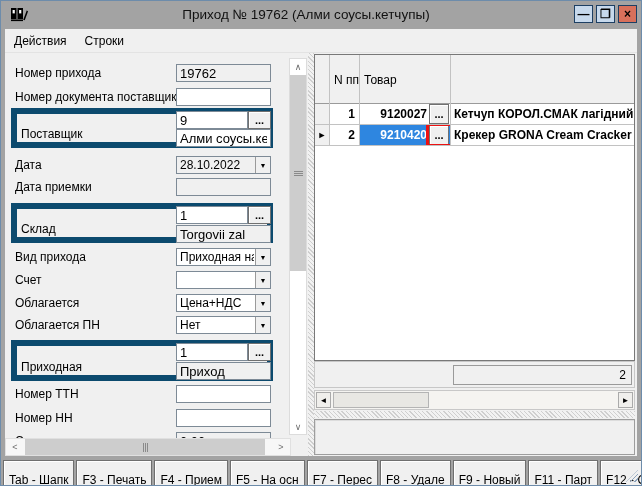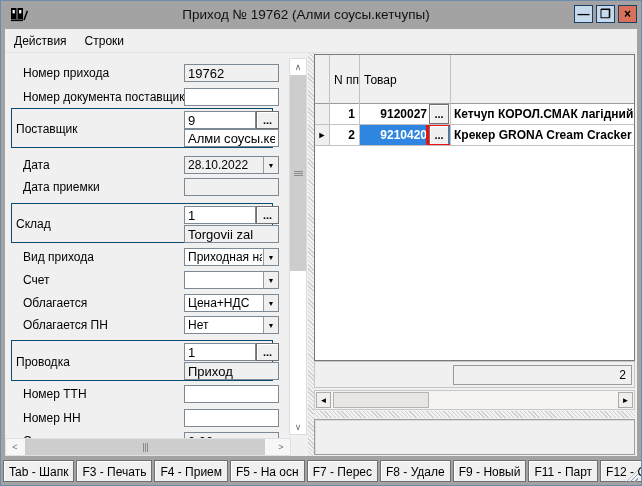--- a/index.html
+++ b/index.html
@@ -16,28 +16,28 @@
   .winbtn.close{background:#d8705b;}
 
   
   .menubar{position:absolute;left:4px;top:28px;right:4px;height:24px;background:#f0f0f0;display:flex;align-items:center;border-bottom:1px solid #e3e3e3;}
   .menu-item{padding:0 9px;font-size:12px;color:#000;height:100%;display:flex;align-items:center;}
 
   
   .client{position:absolute;left:4px;top:52px;right:4px;height:403px;background:#f0f0f0;overflow:hidden;}
 
   
-  .frow{position:absolute;left:8px;width:306px;height:18px;padding-left:44px;}
+  .frow{position:absolute;left:0;width:306px;height:18px;padding-left:44px;}
   .lbl{position:absolute;left:10px;top:2px;font-size:12px;color:#000;white-space:nowrap;}
   .field{position:absolute;left:171px;top:0;width:95px;height:18px;border:1px solid #7d8a96;background:#fff;font-size:13px;padding:0 3px;color:#000;}
   .field.ro{background:#f0f0f0;}
   .field.code{width:72px;}
   .ell-btn{position:absolute;left:243px;top:0;width:23px;height:18px;border:1px solid #707070;background:#f0f0f0;
            font-size:11px;font-weight:bold;line-height:10px;padding:0;box-shadow:inset 1px 1px 0 #fff;}
-  .gbox{position:absolute;left:6px;width:262px;border:1px solid #0c4a6e;}
+  .gbox{position:absolute;left:6px;width:262px;border:6px solid #0c4a6e;}
   .gbox .lbl{top:auto;}
   .combo{position:absolute;left:171px;top:0;width:95px;height:18px;border:1px solid #7d8a96;background:#fff;}
   .combo.ro{background:#f0f0f0;}
   .combo-text{position:absolute;left:3px;top:1px;right:16px;font-size:12px;white-space:nowrap;overflow:hidden;}
   .combo-btn{position:absolute;right:0;top:0;width:15px;height:16px;background:#f0f0f0;border-left:1px solid #9a9a9a;
              font-size:7px;color:#000;display:flex;align-items:center;justify-content:center;}
 
   
   .l-vscroll{position:absolute;left:284px;top:5px;width:18px;height:377px;background:#fff;border:1px solid #dcdcdc;}
   .sb-arrow{position:absolute;left:0;width:16px;height:15px;color:#6e6e6e;font-size:9px;display:flex;align-items:center;justify-content:center;}
@@ -76,21 +76,21 @@
   .count-box{position:absolute;left:138px;top:3px;width:179px;height:20px;background:#f0f0f0;border:1px solid #9a9a9a;
              font-size:12px;text-align:right;padding:2px 5px 0 0;}
   .g-hscroll{position:absolute;left:0;top:337px;width:321px;height:20px;background:#f5f4f1;border:1px solid #c8c8c8;}
   .g-arrow{position:absolute;top:1px;width:15px;height:16px;background:#f0efec;border:1px solid #aaa;font-size:8px;color:#000;
            display:flex;align-items:center;justify-content:center;}
   .g-thumb{position:absolute;left:18px;top:1px;width:96px;height:16px;background:#e8e7e3;border:1px solid #b4b4b4;}
   .bottom-panel{position:absolute;left:0;top:366px;width:321px;height:36px;background:#f0f0f0;border:1px solid #9d9d9d;box-shadow:inset 1px 1px 0 #dcdcdc;}
 
   
   .toolbar{position:absolute;left:2px;top:455px;width:638px;height:28px;display:flex;gap:2px;align-items:flex-start;padding-top:4px;}
-  .tb-btn{height:22px;padding:4px 5px;background:#f0f0f0;border:1px solid #6f6f6f;box-shadow:inset 1px 1px 0 #fff;
+  .tb-btn{height:22px;padding:12px 5px;background:#f0f0f0;border:1px solid #6f6f6f;box-shadow:inset 1px 1px 0 #fff;
           font-size:12px;color:#000;white-space:nowrap;}
   .resize-grip{position:absolute;right:3px;bottom:3px;width:12px;height:12px;
           background:repeating-linear-gradient(135deg,transparent 0 2px,#8ea4bd 2px 3px);
           clip-path:polygon(100% 0,100% 100%,0 100%);}
 </style>
 </head>
 <body>
 
 <div class="window">
 
@@ -191,21 +191,21 @@
     </div>
     <div class="frow" style="top:263px">
       <span class="lbl">Облагается ПН</span>
       <div class="combo">
         <span class="combo-text">Нет</span>
         <span class="combo-btn">▼</span>
       </div>
     </div>
 
     <div class="gbox" style="top:287px;height:41px">
-      <span class="lbl" style="top:14px;left:4px">Проводка</span>
+      <span class="lbl" style="top:14px;left:4px">Приходная</span>
     </div>
     <div class="frow" style="top:290px">
       <input class="field code" value="1" style="">
       <button class="ell-btn">...</button>
     </div>
     <div class="frow" style="top:309px">
       <input class="field ro" readonly="" value="Приход" style="">
     </div>
 
     <div class="frow" style="top:332px">

